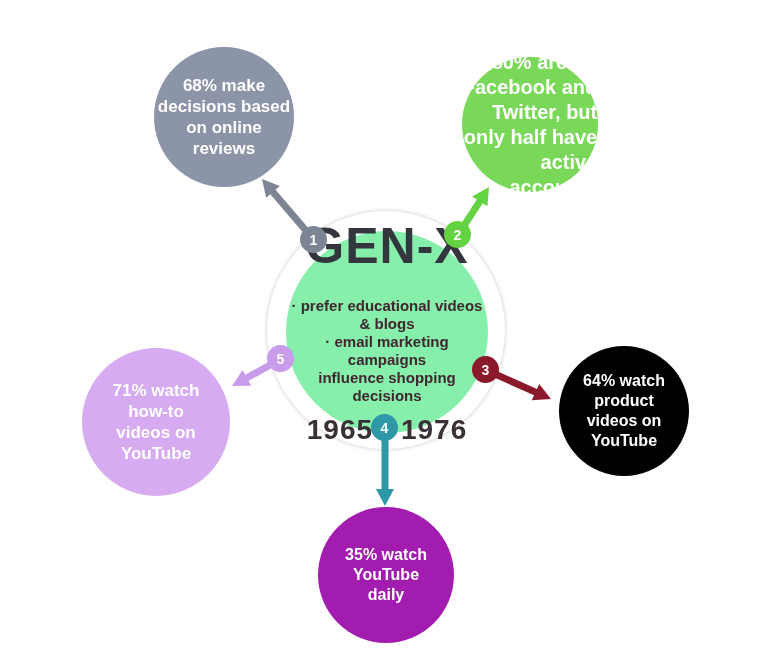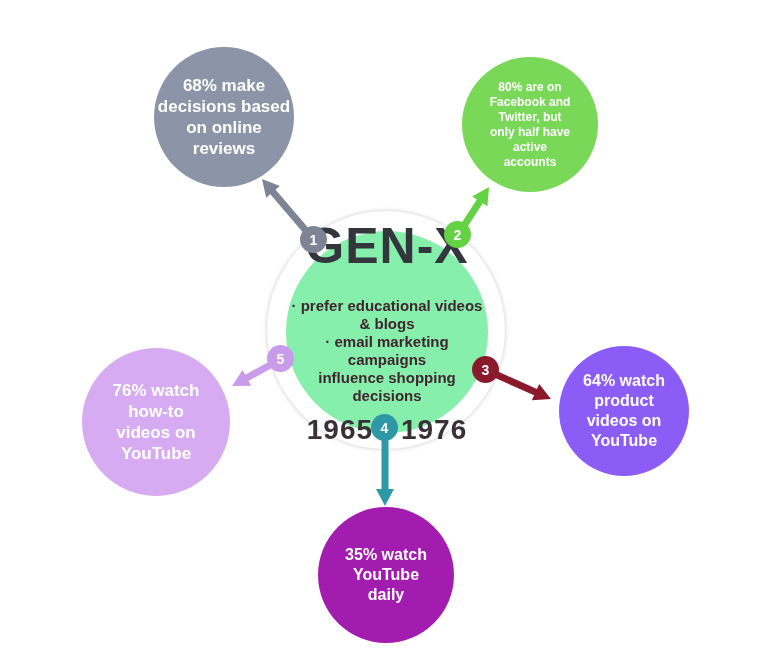--- a/index.html
+++ b/index.html
@@ -12,22 +12,22 @@
   }
   
   .sat{
     position:absolute;border-radius:50%;
     display:flex;align-items:center;justify-content:center;
     text-align:center;color:#ffffff;font-weight:bold;
     z-index:1;
   }
   .sat-label{white-space:pre-line;line-height:1.25;}
   .sat1{left:154px;top:47px;width:140px;height:140px;background:#8C94A8;font-size:17px;}
-  .sat2{left:462px;top:57px;width:136px;height:135px;background:#79D857;font-size:12px;}
-  .sat3{left:559px;top:346px;width:130px;height:130px;background:#8b5cf6;font-size:16px;}
+  .sat2{left:462px;top:57px;width:136px;height:135px;background:#79D857;font-size:20px;text-align:right;}
+  .sat3{left:559px;top:346px;width:130px;height:130px;background:#000000;font-size:16px;}
   .sat4{left:318px;top:507px;width:136px;height:136px;background:#a21caf;font-size:16px;}
   .sat5{left:82px;top:348px;width:148px;height:148px;background:#D7ABF2;font-size:17px;}
   
   .ring{
     position:absolute;left:267px;top:211px;width:238px;height:238px;
     background:#ffffff;border-radius:50%;z-index:2;
     box-shadow:0 0 4px rgba(130,130,130,0.45);
   }
   .center{
     position:absolute;left:286px;top:231px;width:202px;height:202px;
@@ -87,21 +87,21 @@
 product
 videos on
 YouTube</span>
   </div>
   <div class="sat sat4">
     <span class="sat-label">35% watch
 YouTube
 daily</span>
   </div>
   <div class="sat sat5">
-    <span class="sat-label">76% watch
+    <span class="sat-label">71% watch
 how-to
 videos on
 YouTube</span>
   </div>
 
   <div class="ring"></div>
   <div class="center">
     <div class="center-title">GEN-X</div>
     <div class="center-bullets">· prefer educational videos &amp; blogs
 · email marketing campaigns

